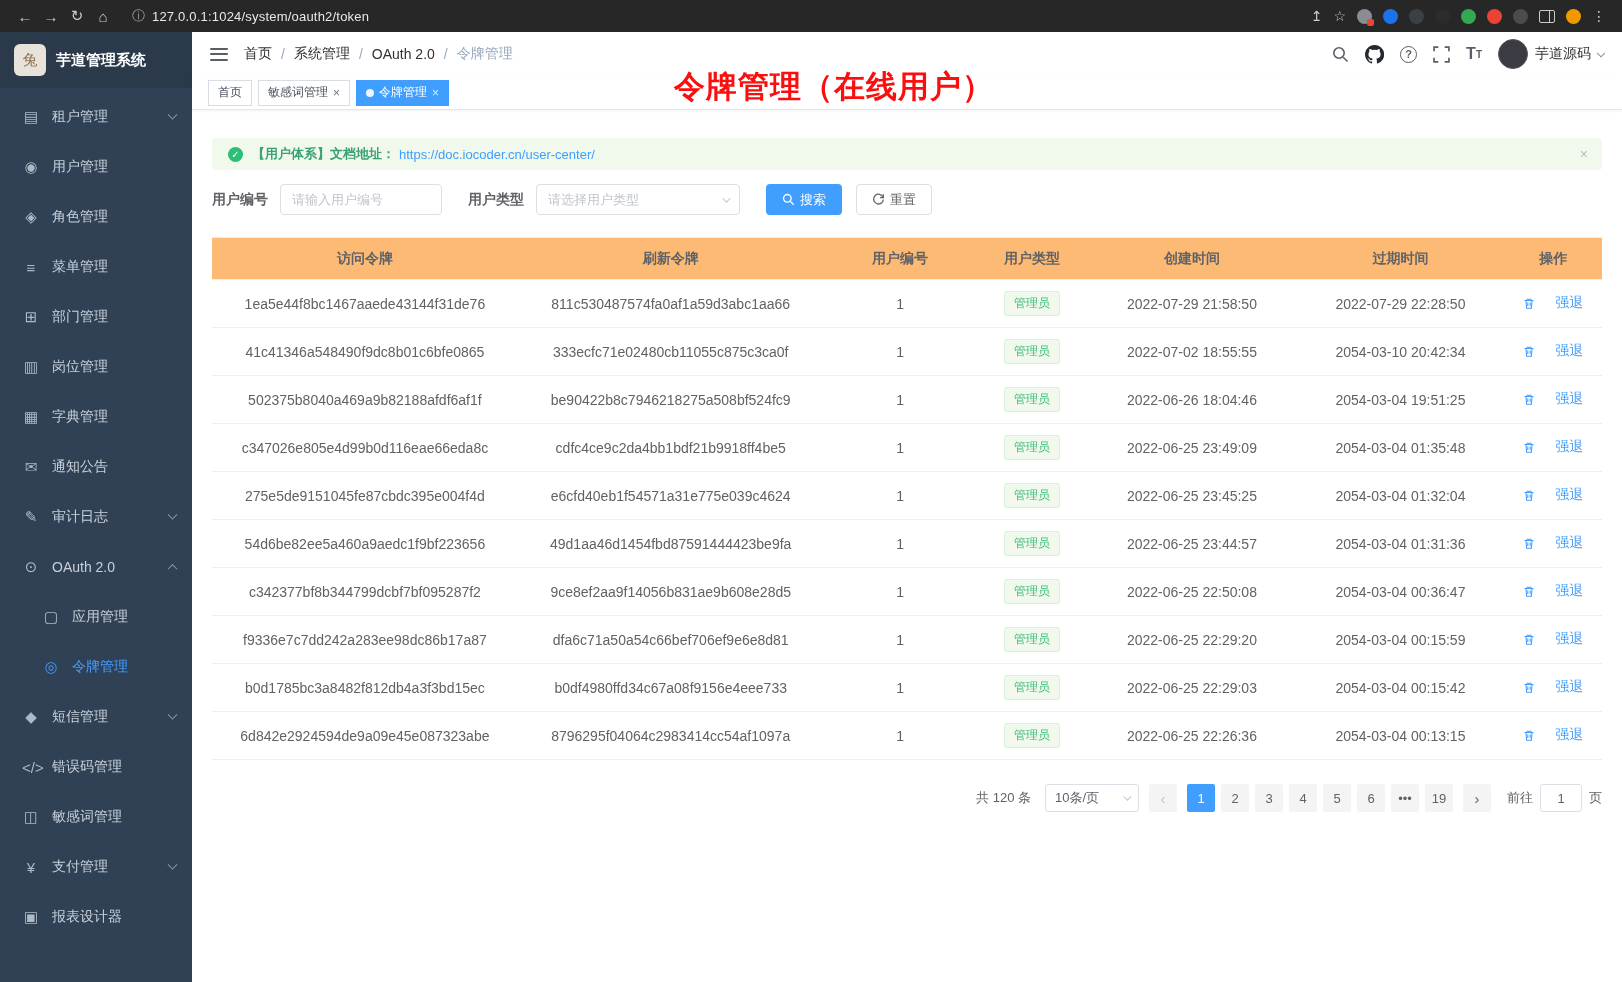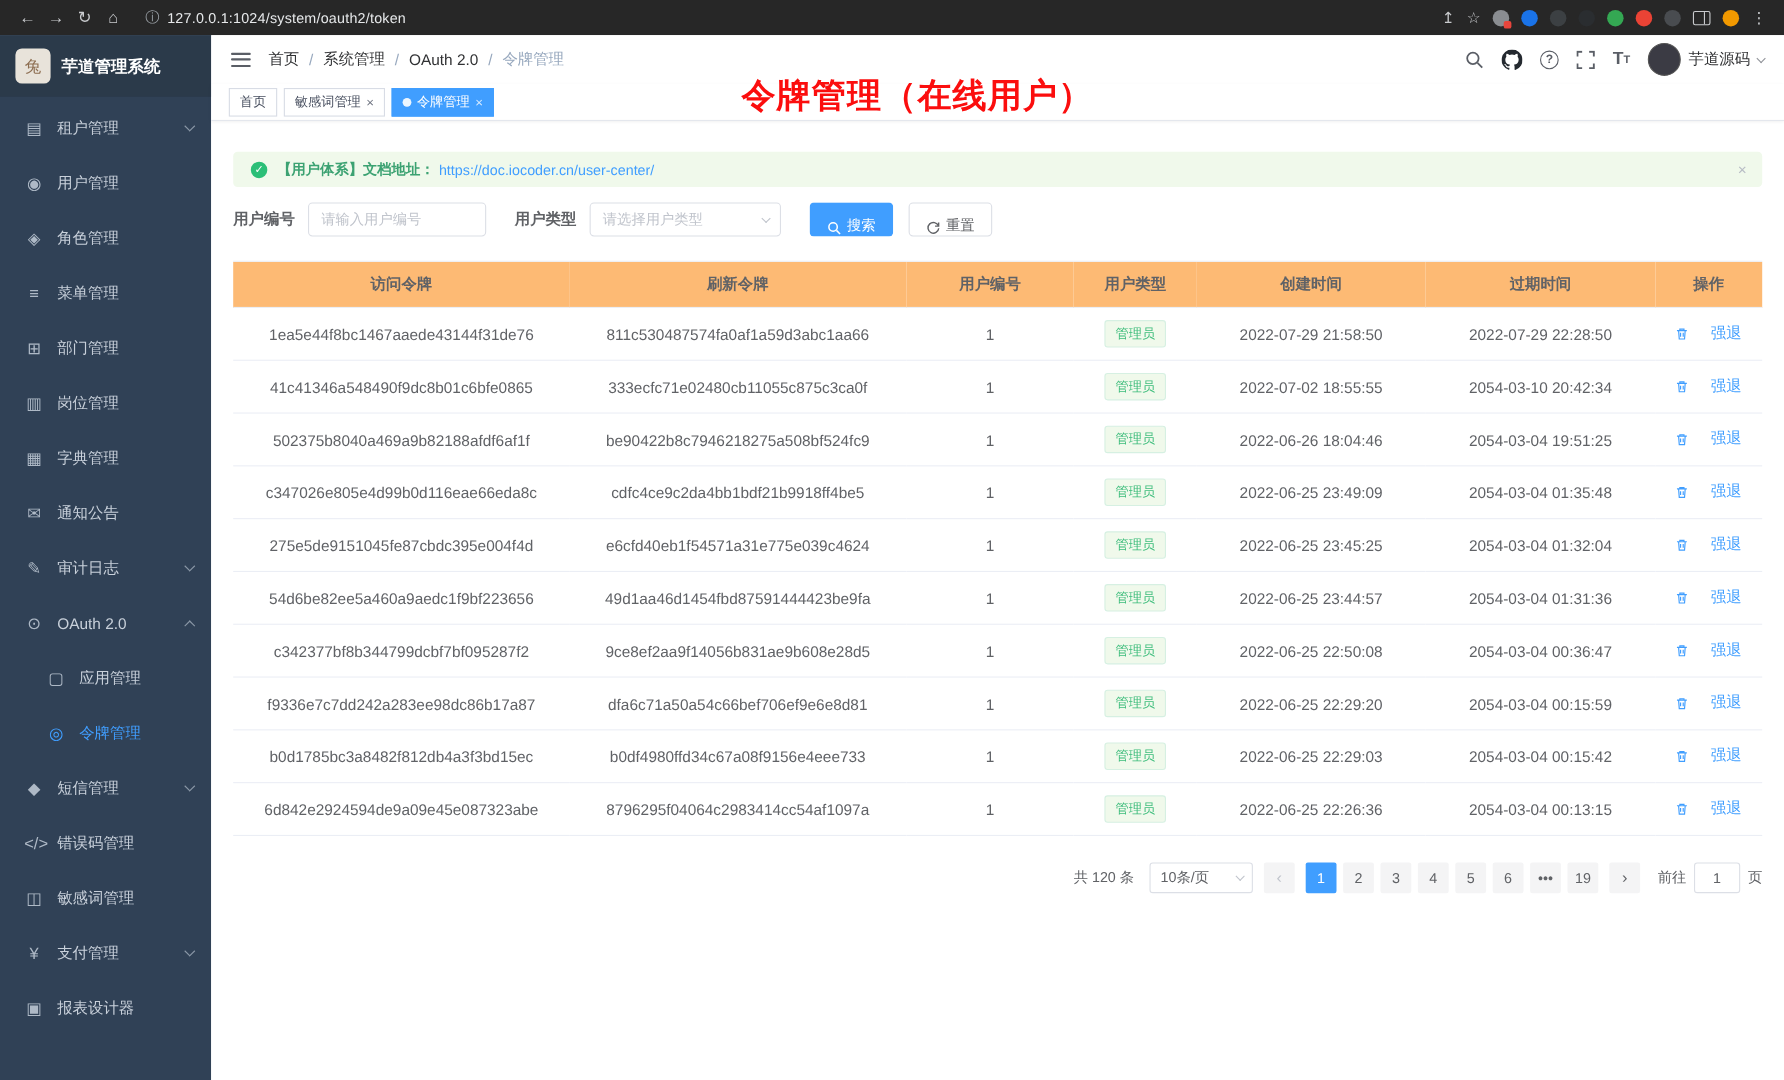--- a/index.html
+++ b/index.html
@@ -84,26 +84,26 @@
        display:flex; align-items:center; justify-content:center; margin-right:9px; flex:none; }
   .alert-text { font-size:13px; color:#3ca272; font-weight:bold; }
   .alert-link { font-size:13px; color:#409eff; margin-left:4px; cursor:pointer; }
   .alert-close { position:absolute; right:14px; color:#b8bdc5; font-size:14px; cursor:pointer; }
 
   .filters { margin-top:14px; display:flex; align-items:center; }
   .f-label { font-size:14px; font-weight:bold; color:#606266; margin-right:12px; white-space:nowrap; }
   .f-input { width:162px; height:31px; border:1px solid #dcdfe6; border-radius:4px; padding:0 11px;
        font-size:13px; color:#606266; outline:none; margin-right:26px; font-family:inherit; }
   .f-input::placeholder { color:#c0c4cc; }
-  .f-select { width:174px; height:31px; border:1px solid #dcdfe6; border-radius:4px; padding:0 11px;
+  .f-select { width:204px; height:31px; border:1px solid #dcdfe6; border-radius:4px; padding:0 11px;
        font-size:13px; color:#c0c4cc; display:flex; align-items:center; justify-content:space-between;
        cursor:pointer; margin-right:26px; }
   .sel-caret { width:6px; height:6px; border-right:1.4px solid #c0c4cc; border-bottom:1.4px solid #c0c4cc;
        transform:rotate(45deg) translateY(-2px); }
-  .btn { height:31px; display:inline-flex; align-items:flex-end; gap:5px; border-radius:4px; font-size:13px;
+  .btn { height:31px; display:inline-flex; align-items:center; gap:5px; border-radius:4px; font-size:13px;
        padding:0 15px; cursor:pointer; border:1px solid transparent; }
   .btn-primary { background:#409eff; color:#fff; margin-right:14px; }
   .btn-plain { background:#fff; border-color:#dcdfe6; color:#606266; }
 
   
   .data-table { width:100%; border-collapse:collapse; margin-top:22px; }
   .data-table th { height:42px; background:#fdba74; border-top:1px solid #ebeef5; border-bottom:1px solid #ebeef5;
        font-size:14px; color:#606266; font-weight:bold; text-align:center; }
   .data-table td { height:48px; border-bottom:1px solid #ebeef5; font-size:14px; color:#606266; text-align:center; }
   .tag-badge { display:inline-block; background:#f0f9eb; border:1px solid #d6f0e2; color:#3ebd7c;

